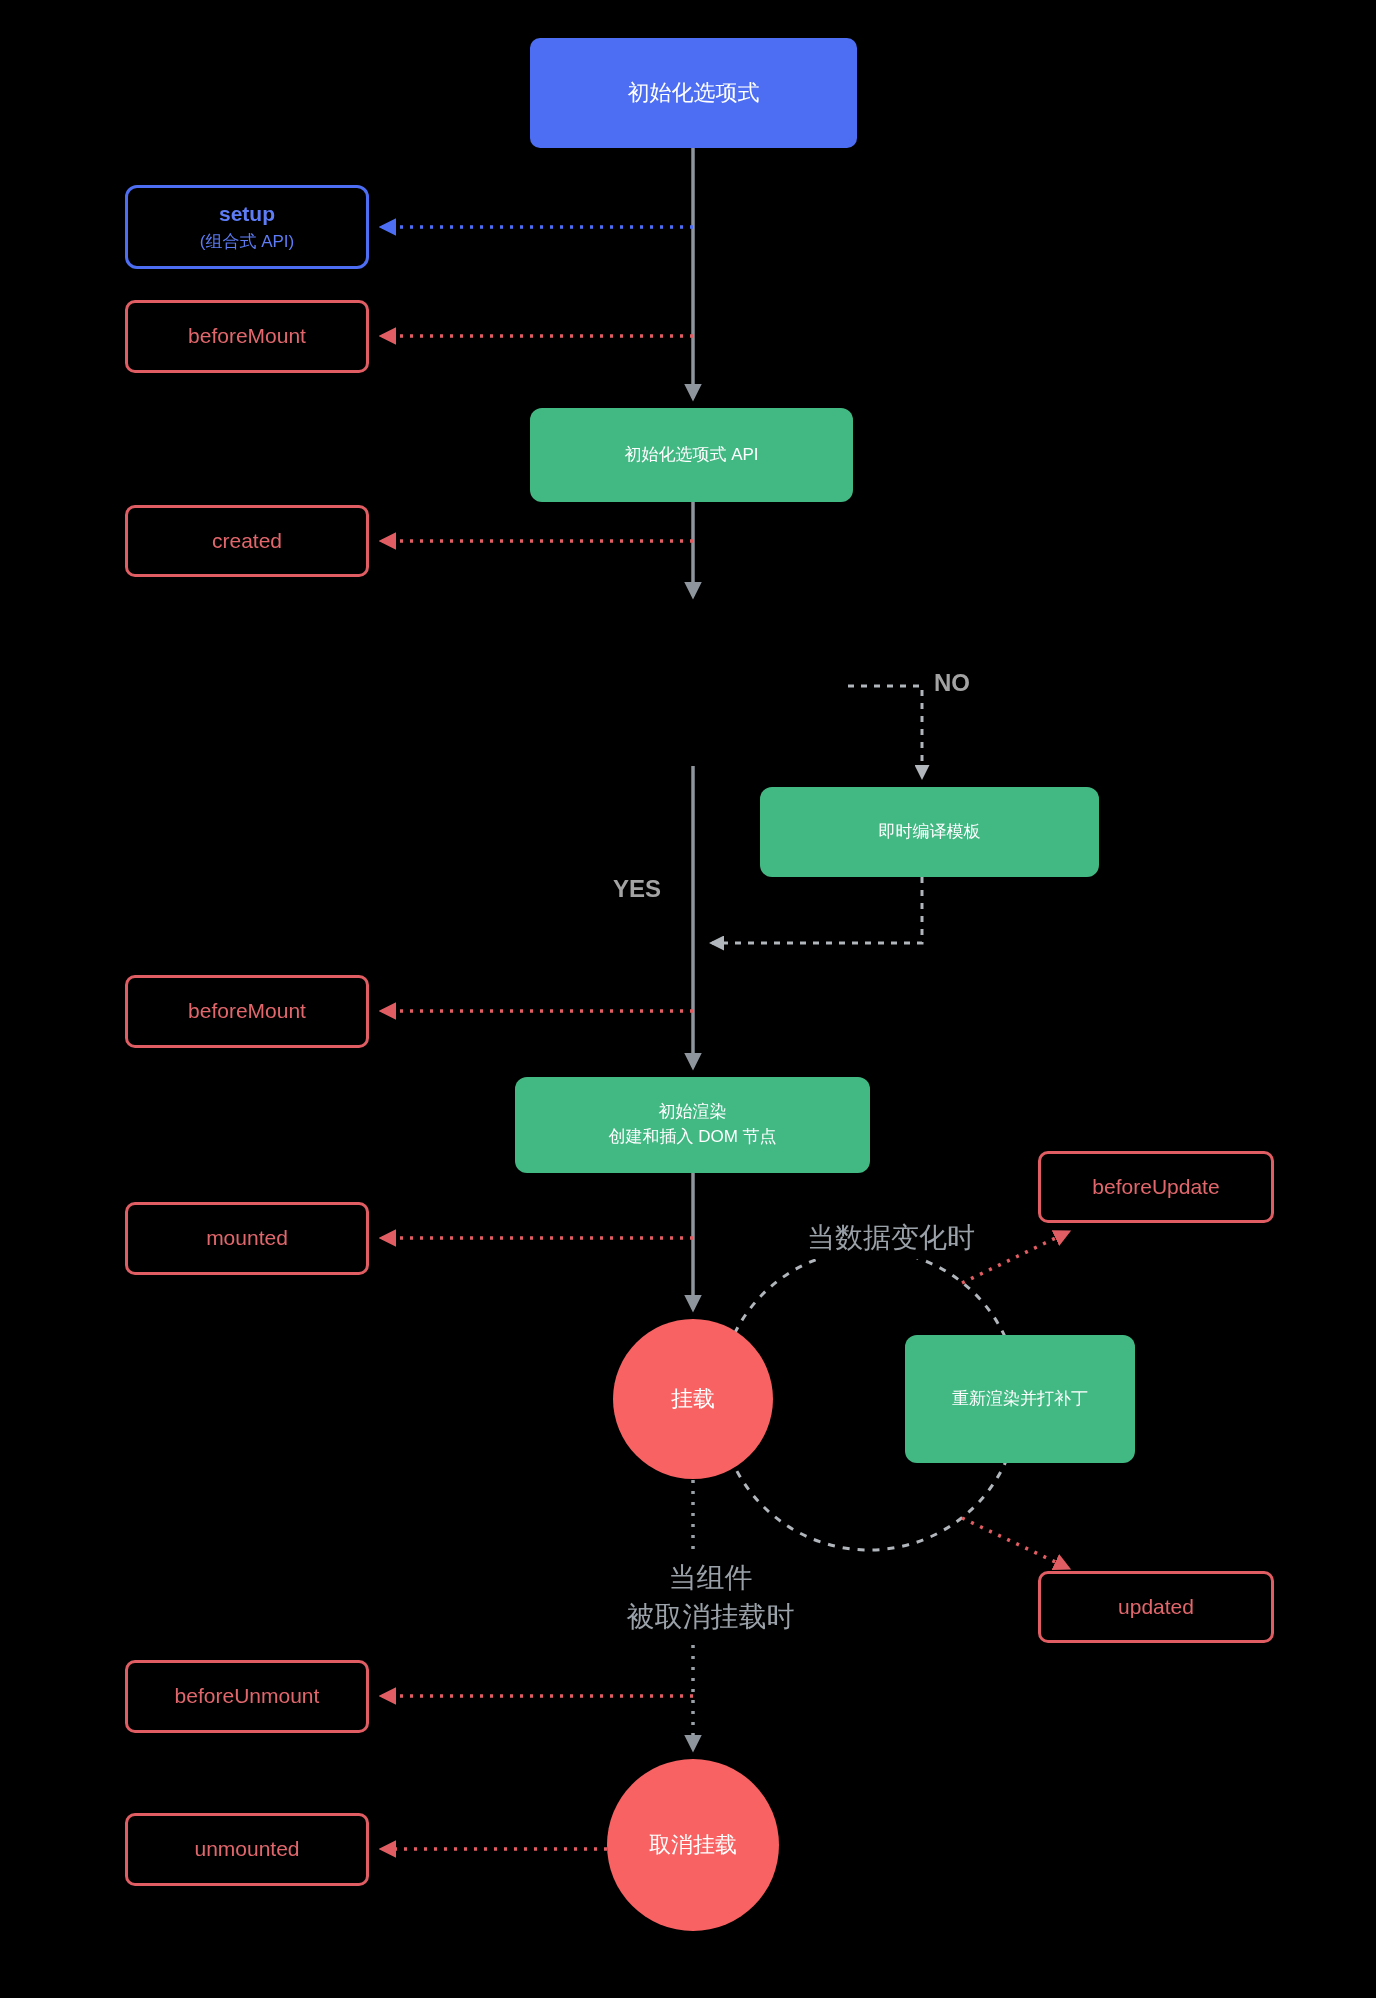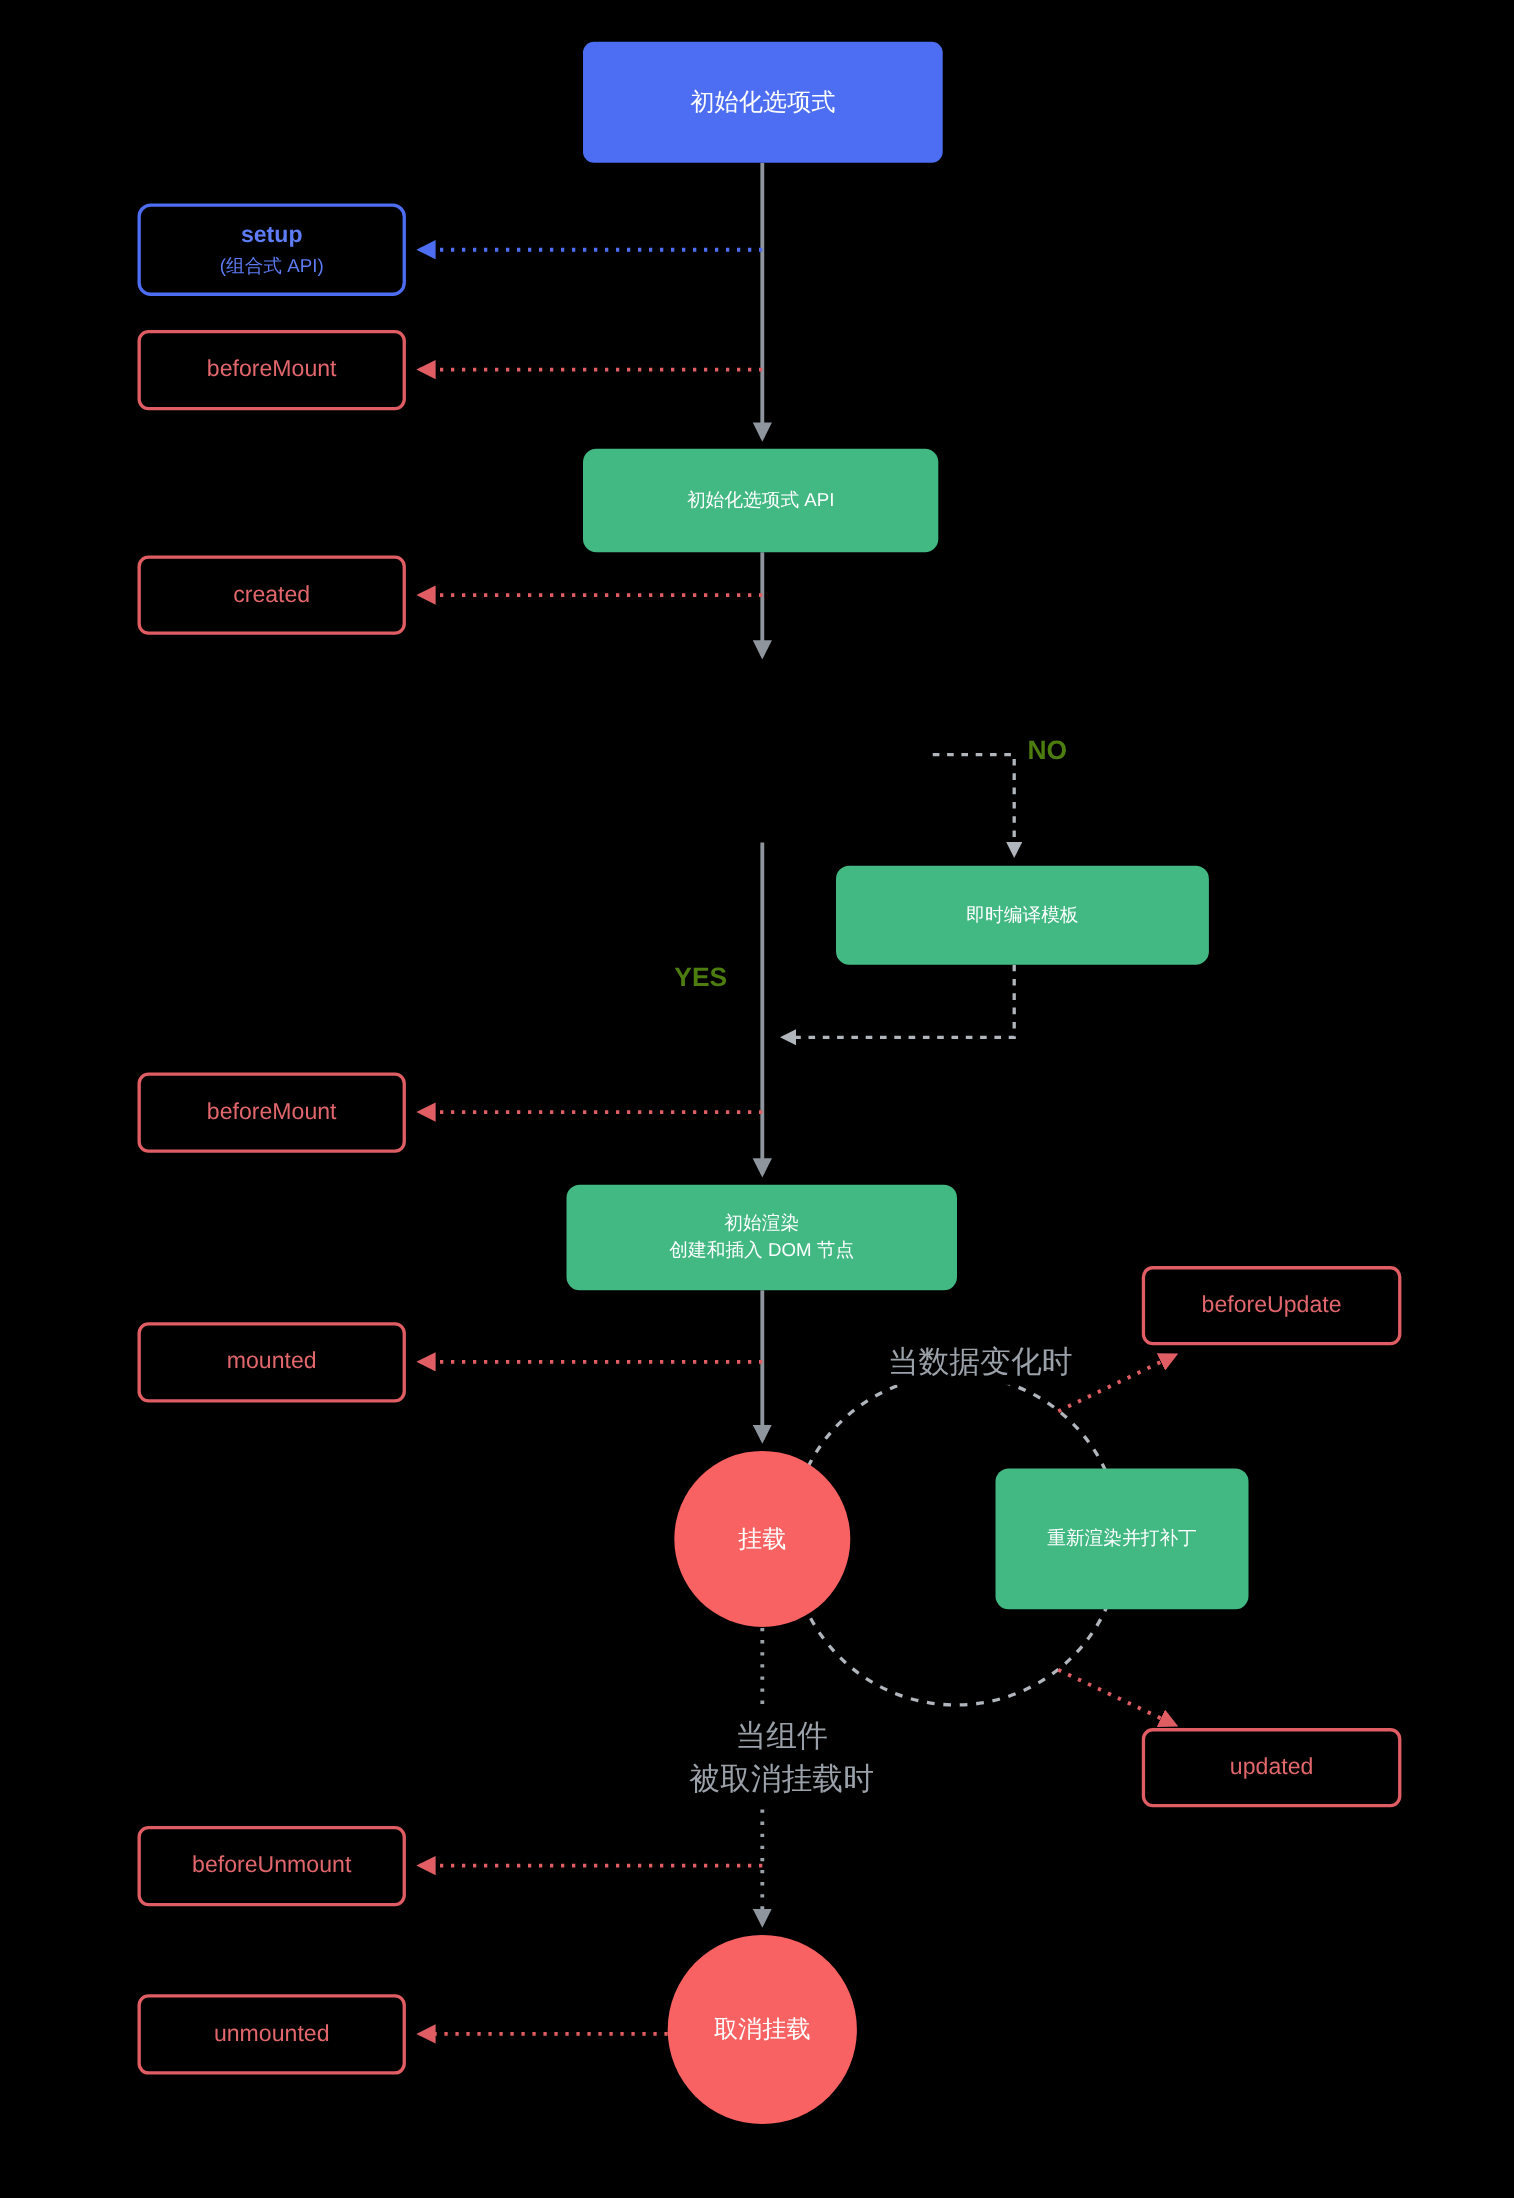--- a/index.html
+++ b/index.html
@@ -28,21 +28,21 @@
   .fill-green{background:#42b883;border-radius:12px;color:#fff;font-size:17px;}
   .diamond{
     background:#8a63d2;color:#fff;font-size:22px;
     clip-path:polygon(50% 0,100% 50%,50% 100%,0 50%);
   }
   .circle{background:#f96262;border-radius:50%;color:#fff;font-size:22px;font-weight:500;}
   .edge-label{
     position:absolute;z-index:3;background:#000;color:#9aa1a8;
     font-size:28px;text-align:center;padding:2px 6px;line-height:1.4;
   }
-  .edge-label.bold{font-weight:bold;font-size:24px;color:#4d7c0f;}
+  .edge-label.bold{font-weight:bold;font-size:24px;color:#a3a3a3;}
 </style>
 </head>
 <body>
 
 <div class="canvas">
 
   <svg class="wires" width="1376" height="1998" viewBox="0 0 1376 1998">
     <defs>
       <marker id="ag" viewBox="0 0 10 10" refX="8" refY="5" markerWidth="5" markerHeight="5" orient="auto-start-reverse">
         <path d="M0,0 L10,5 L0,10 z" fill="#8e959d"></path>

